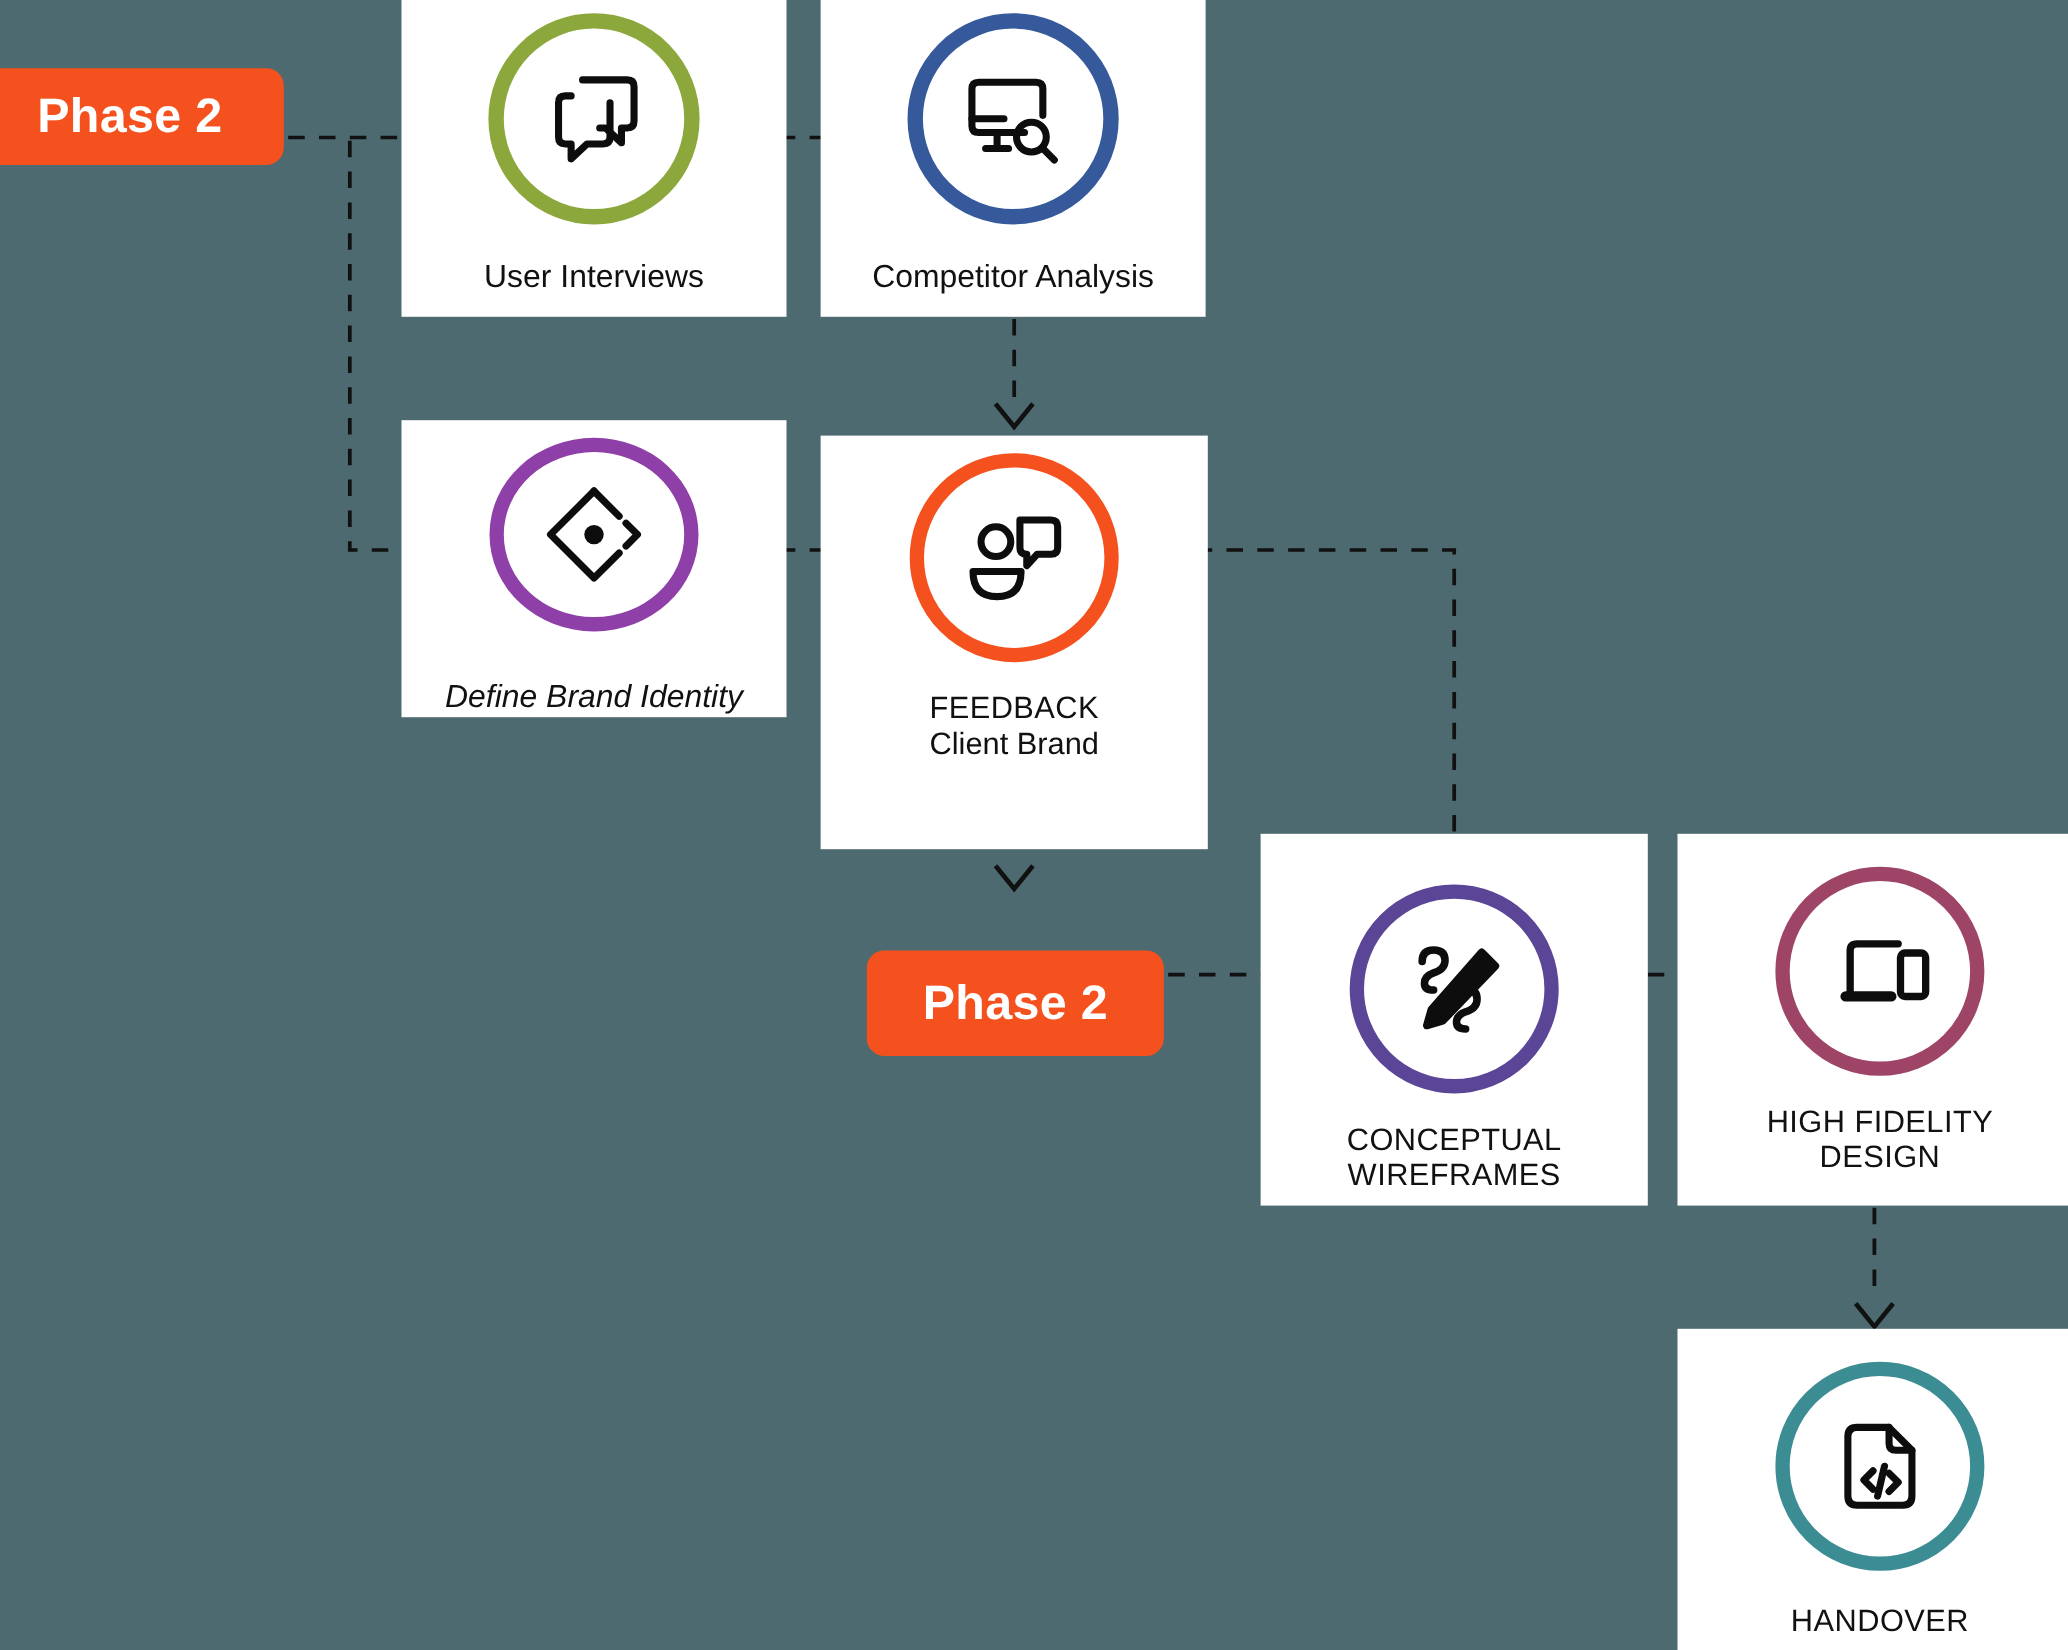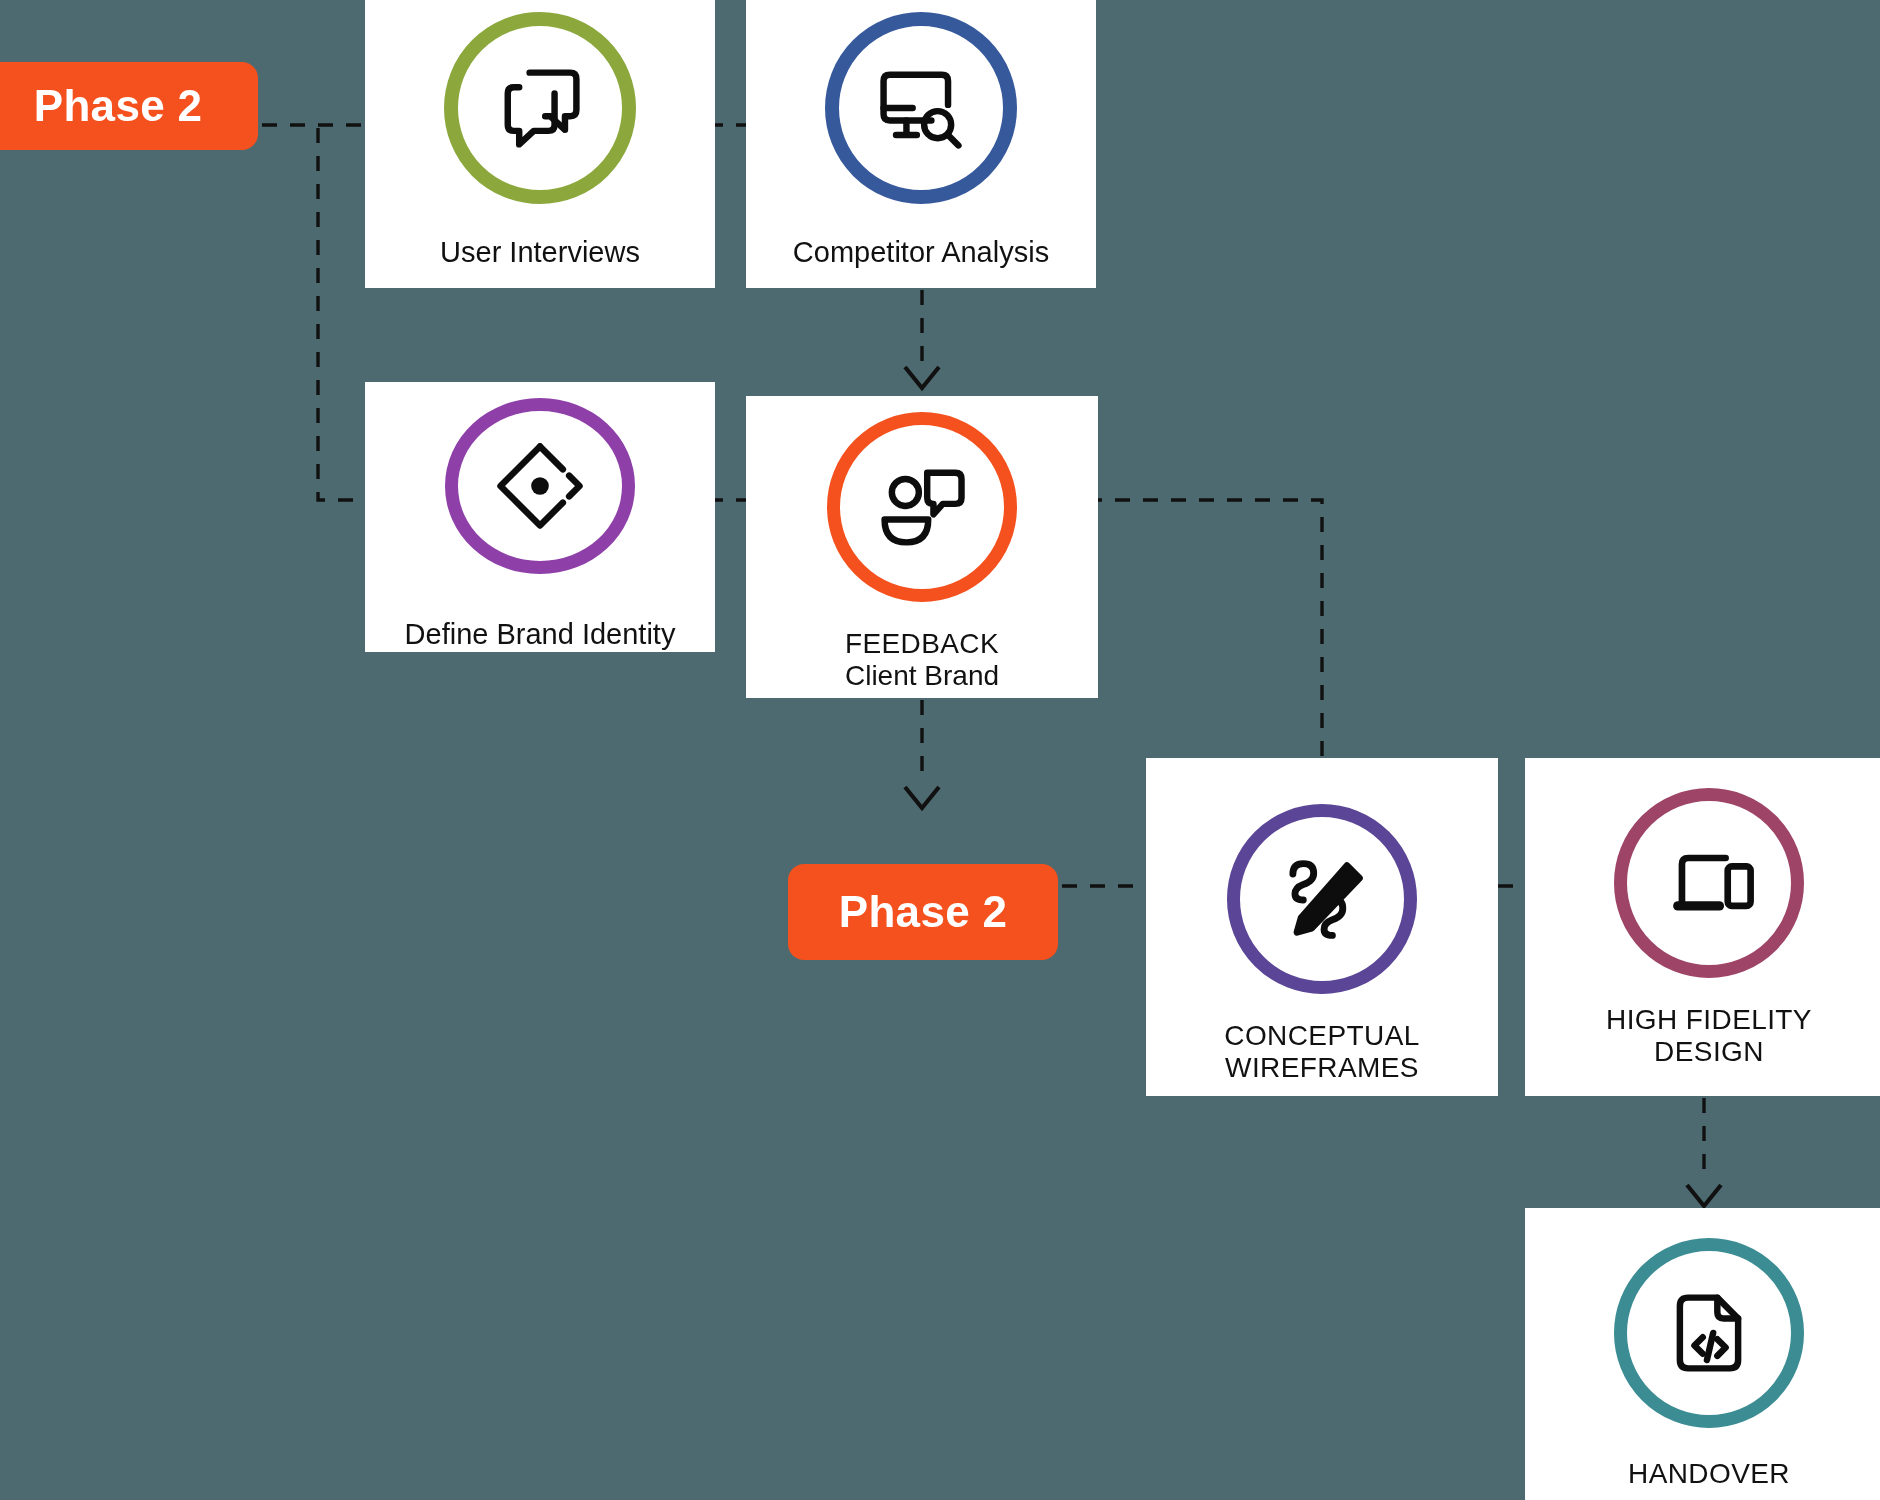--- a/index.html
+++ b/index.html
@@ -45,31 +45,31 @@
     line-height: 1.16;
   }
   .lbl-main { font-size: 29px; font-weight: 400; }
   .lbl-main.caps { font-size: 28px; letter-spacing: .4px; }
   .lbl-sub  { font-size: 28px; font-weight: 400; }
 
   
   #card-user-interviews   { left: 365px;  top: -42px;  width: 350px; height: 330px; padding-top: 54px; }
   #card-competitor        { left: 746px;  top: -42px;  width: 350px; height: 330px; padding-top: 54px; }
   #card-brand             { left: 365px;  top: 382px;  width: 350px; height: 270px; padding-top: 16px; }
-  #card-feedback          { left: 746px;  top: 396px;  width: 352px; height: 302px; padding-top: 16px; }
+  #card-feedback          { left: 746px;  top: 396px;  width: 352px; height: 376px; padding-top: 16px; }
   #card-wireframes        { left: 1146px; top: 758px;  width: 352px; height: 338px; padding-top: 46px; }
   #card-highfidelity      { left: 1525px; top: 758px;  width: 368px; height: 338px; padding-top: 30px; }
   #card-handover          { left: 1525px; top: 1208px; width: 368px; height: 330px; padding-top: 30px; }
 
   .ring-lg { width: 192px; height: 192px; border-width: 14px; border-style: solid; }
   .ring-md { width: 190px; height: 190px; border-width: 13px; border-style: solid; }
 
   #card-user-interviews .labels { margin-top: 32px; }
   #card-competitor .labels      { margin-top: 32px; }
-  #card-brand .labels           { margin-top: 44px; }
+  #card-brand .labels           { margin-top: 44px; font-style: italic; }
   #card-feedback .labels        { margin-top: 26px; }
   #card-wireframes .labels      { margin-top: 26px; }
   #card-highfidelity .labels    { margin-top: 26px; }
   #card-handover .labels        { margin-top: 30px; }
   svg.flow { position:absolute; left:0; top:0; width:1880px; height:1500px; overflow: visible; }
   .dash { stroke: #111111; stroke-width: 3.4; fill: none; stroke-dasharray: 15 13; }
   .arrowhead { stroke: #111111; stroke-width: 4.2; fill: none; stroke-linecap: butt; stroke-linejoin: miter; }
 </style>
 </head>
 <body>

